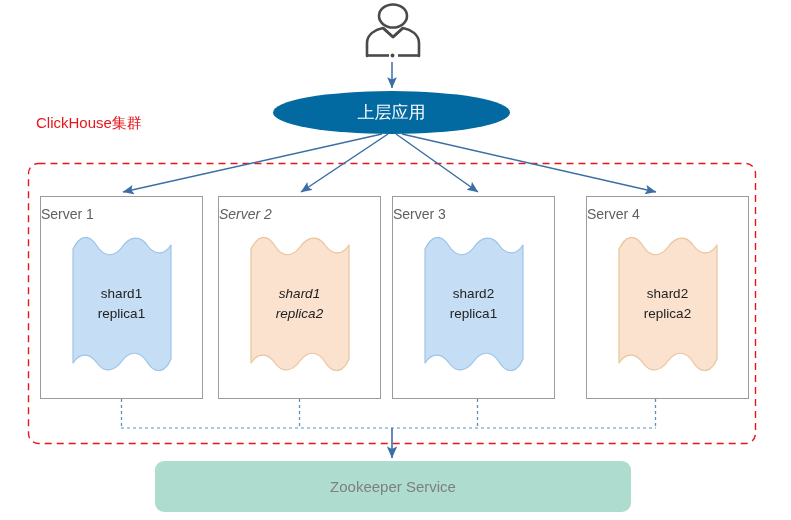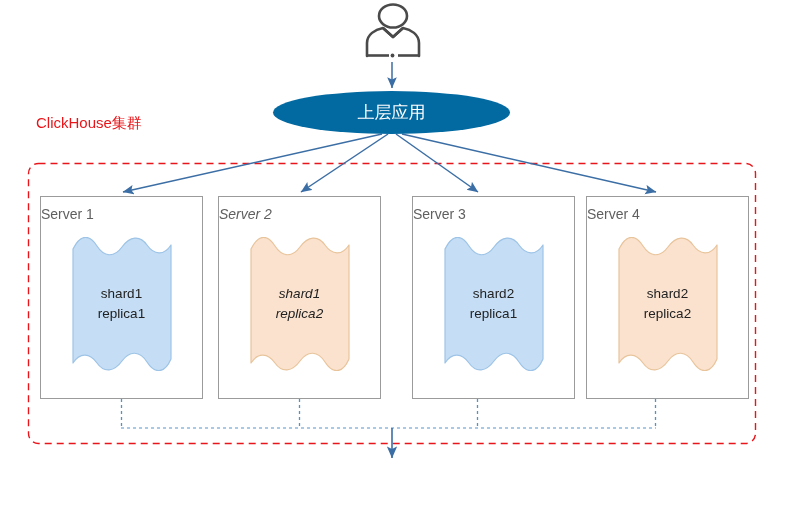--- a/index.html
+++ b/index.html
@@ -61,21 +61,21 @@
     position: absolute;
     top: 196px;
     width: 163px;
     height: 203px;
     border: 1px solid #9b9b9b;
     background: #ffffff;
     box-sizing: border-box;
   }
   .server-box[data-idx="0"] { left: 40px; }
   .server-box[data-idx="1"] { left: 218px; font-style: italic; }
-  .server-box[data-idx="2"] { left: 412px; }
+  .server-box[data-idx="2"] { left: 392px; }
   .server-box[data-idx="3"] { left: 542px; margin-left: 44px; }
 
   .server-title {
     position: absolute;
     left: 0;
     right: 0;
     top: 9px;
     font-size: 14px;
     color: #5f5f5f;
     white-space: nowrap;
@@ -270,14 +270,17 @@
                  C43,135 33,136 26,126
                  C19,116 9,115 2,126 Z" fill="#fbe2ce" stroke="#e8c49b" stroke-width="1.2" stroke-linejoin="round"></path>
       </svg>
       <div class="shard-text">
         <div>shard2</div>
         <div>replica2</div>
       </div>
     </div>
   </div>
 
+  <div class="zk-box">
+    <span class="zk-label">Zookeeper Service</span>
+  </div>
 
 </div>
 
 </body></html>

